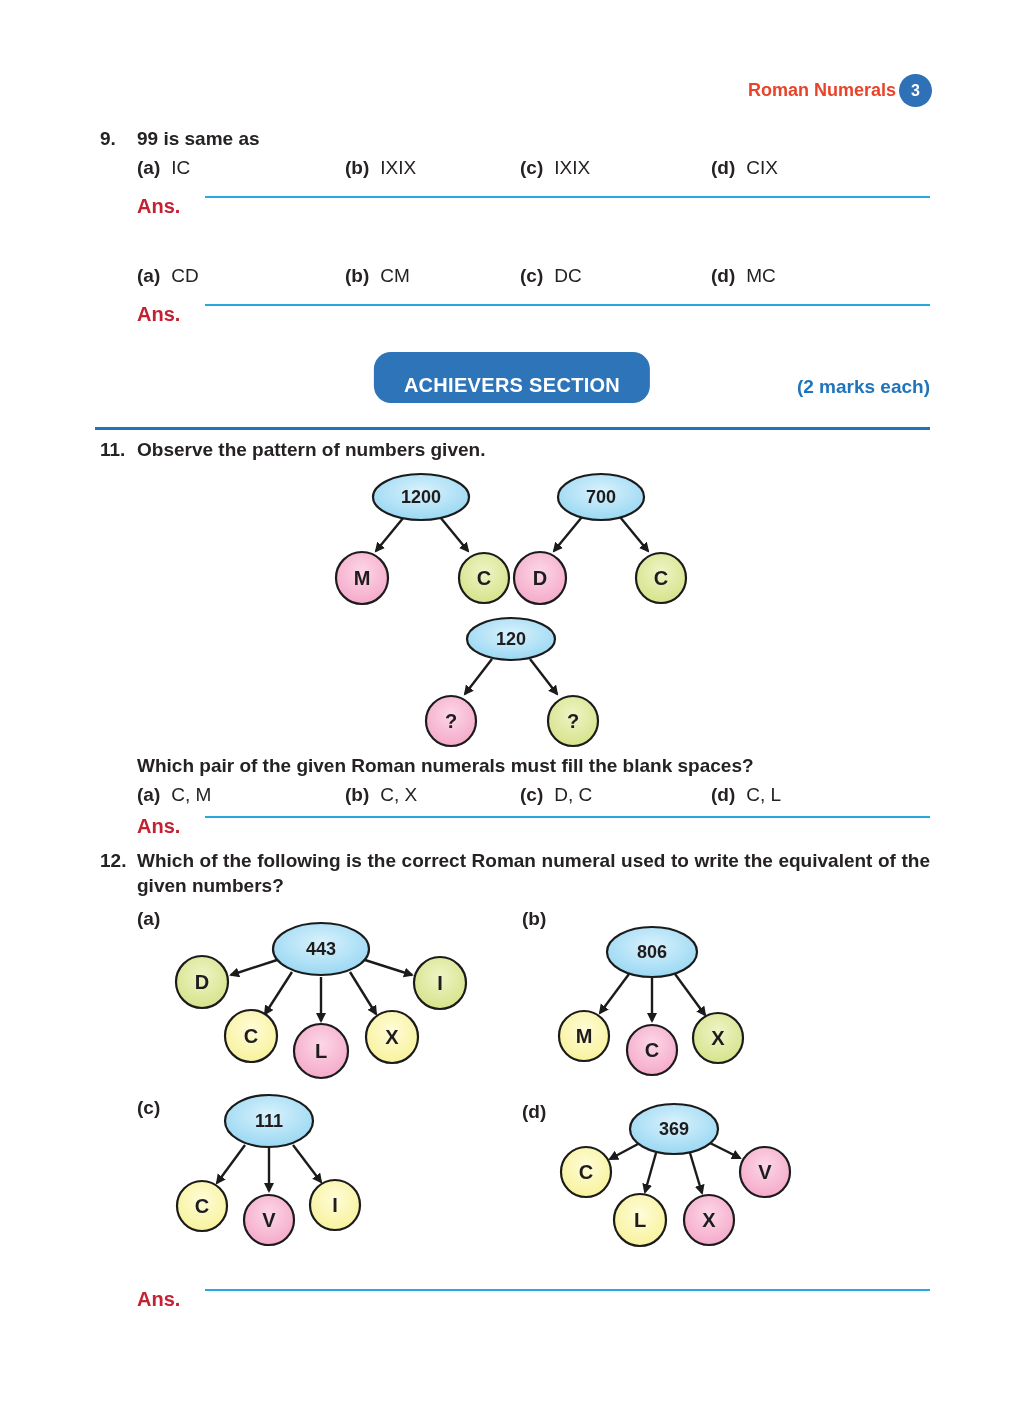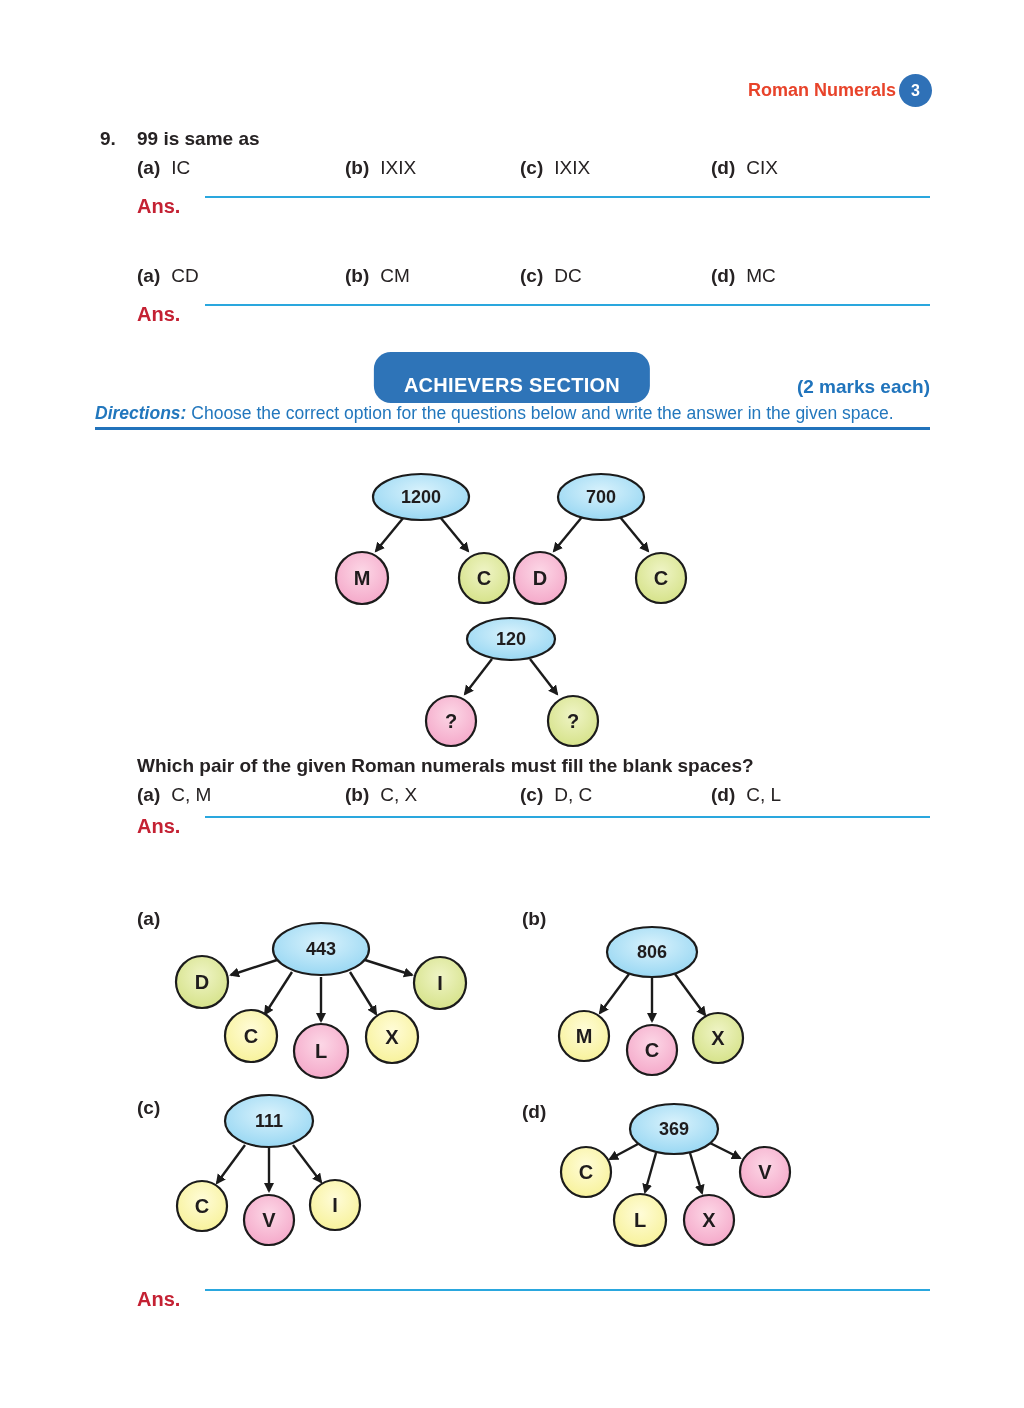--- a/index.html
+++ b/index.html
@@ -126,26 +126,26 @@
         <span>MC</span>
       </span>
   </div>
   <div class="ansrow" style="top:304px">
     <span class="anslabel">Ans.</span>
     <span class="ansline"></span>
   </div>
 
   <div class="banner">ACHIEVERS SECTION</div>
   <div class="marks">(2 marks each)</div>
-  <div class="directions">
-    <span class="dirlabel">Directions:</span>
-    <span>Choose the correct option for the questions below and write the answer in the given space.</span>
-  </div>
   <div class="dirrule"></div>
 
+  <div class="qrow" style="top:437px">
+    <span class="qnum">11.</span>
+    <span class="qtext">Observe the pattern of numbers given.</span>
+  </div>
 
   <svg class="diagram" style="left:320px;top:468px" width="420" height="290" viewBox="0 0 420 290">
     <line class="arr" x1="84" y1="49" x2="56" y2="83" marker-end="url(#arw)"></line>
     <line class="arr" x1="120" y1="49" x2="148" y2="83" marker-end="url(#arw)"></line>
     <line class="arr" x1="262" y1="49" x2="234" y2="83" marker-end="url(#arw)"></line>
     <line class="arr" x1="300" y1="49" x2="328" y2="83" marker-end="url(#arw)"></line>
     <line class="arr" x1="172" y1="191" x2="145" y2="226" marker-end="url(#arw)"></line>
     <line class="arr" x1="210" y1="191" x2="237" y2="226" marker-end="url(#arw)"></line>
     <g>
       <ellipse class="shape" cx="101" cy="29" rx="48" ry="23" fill="url(#gB)"></ellipse>
@@ -204,20 +204,24 @@
     <span class="opt opt4">
         <span class="ol">(d)</span>
         <span>C, L</span>
       </span>
   </div>
   <div class="ansrow" style="top:816px">
     <span class="anslabel">Ans.</span>
     <span class="ansline"></span>
   </div>
 
+  <div class="qrow" style="top:848px">
+    <span class="qnum">12.</span>
+    <span class="qtext justify">Which of the following is the correct Roman numeral used to write the equivalent of the given numbers?</span>
+  </div>
 
   <div class="dlabel" style="left:137px;top:908px">(a)</div>
   <svg class="diagram" style="left:165px;top:915px" width="312" height="178" viewBox="0 0 312 178">
     <line class="arr" x1="112" y1="45" x2="66" y2="60" marker-end="url(#arw)"></line>
     <line class="arr" x1="127" y1="57" x2="100" y2="99" marker-end="url(#arw)"></line>
     <line class="arr" x1="156" y1="62" x2="156" y2="106" marker-end="url(#arw)"></line>
     <line class="arr" x1="185" y1="57" x2="211" y2="99" marker-end="url(#arw)"></line>
     <line class="arr" x1="200" y1="45" x2="247" y2="60" marker-end="url(#arw)"></line>
     <g>
       <ellipse class="shape" cx="156" cy="34" rx="48" ry="26" fill="url(#gB)"></ellipse>

